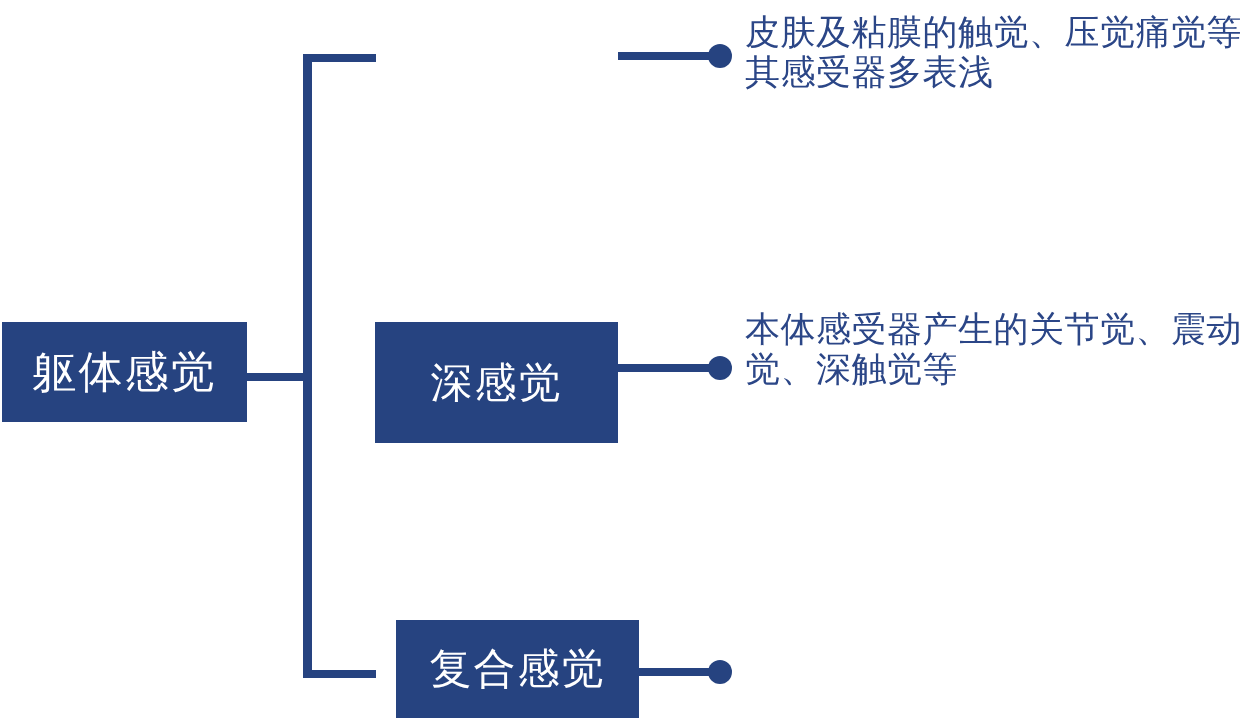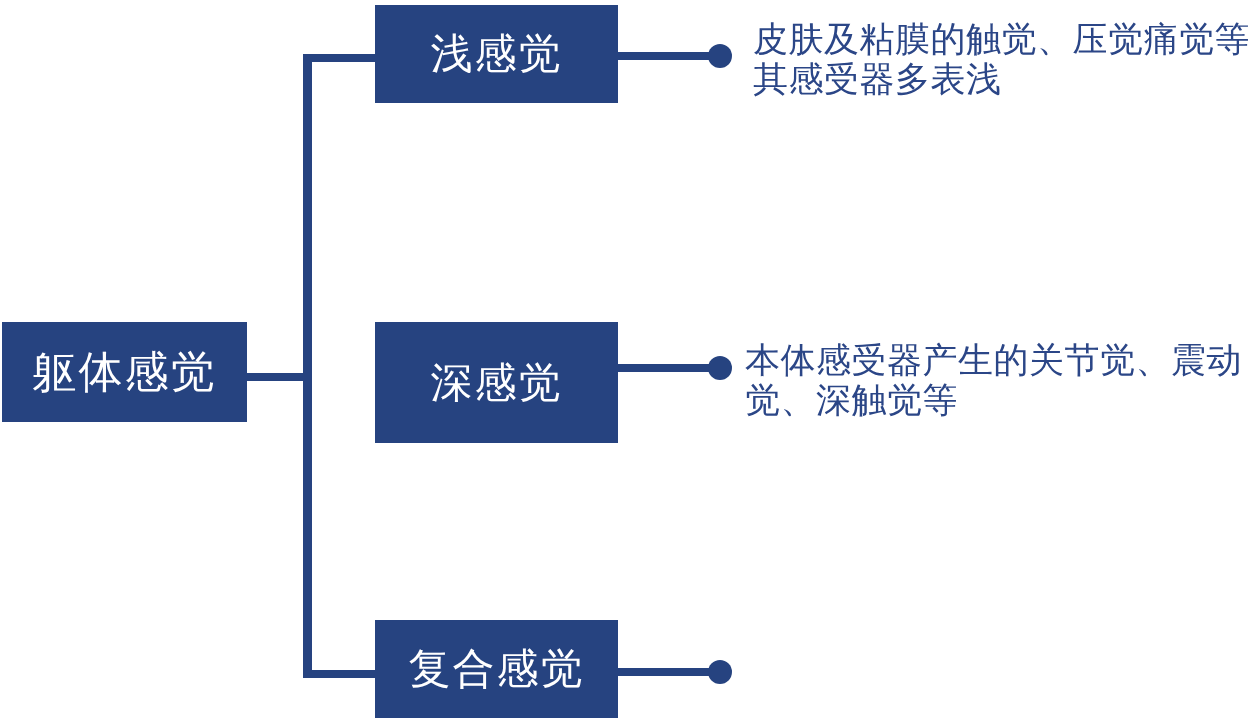--- a/index.html
+++ b/index.html
@@ -34,21 +34,21 @@
     font-size:42px;
     letter-spacing:2px;
     line-height:1;
     white-space:nowrap;
   }
   .root-node{left:2px;top:322px;width:245px;height:100px;}
   .root-node .label{font-size:44px;}
   .branch-node{left:375px;width:243px;}
   .branch-0{top:5px;height:98px;}
   .branch-1{top:322px;height:121px;}
-  .branch-2{top:620px;height:98px;}
+  .branch-2{top:620px;height:98px;margin-left:21px;}
   
   .line{position:absolute;background:var(--line-color);}
   .trunk{left:303px;top:54px;width:9px;height:624px;}
   .conn-root{left:247px;top:373px;width:58px;height:8px;}
   .conn-top{left:303px;top:54px;width:73px;height:8px;}
   .conn-bottom{left:303px;top:670px;width:73px;height:8px;}
   .conn-right{left:618px;width:95px;height:8px;}
   .conn-right-0{top:52px;}
   .conn-right-1{top:364px;}
   .conn-right-2{top:668px;}
@@ -66,44 +66,41 @@
   
   .desc{
     position:absolute;
     left:745px;
     color:var(--desc-text);
     font-size:35px;
     line-height:40px;
     white-space:pre;
     letter-spacing:0.5px;
   }
-  .desc-0{top:19px;margin-left:8px;}
-  .desc-1{top:340px;}
+  .desc-0{top:12px;}
+  .desc-1{top:309px;}
   .desc-2{top:632px;}
 </style>
 </head>
 <body>
 
 <div class="canvas">
 
   <div class="node root-node">
     <span class="label">躯体感觉</span>
   </div>
 
   <div class="line trunk"></div>
   <div class="line conn-root"></div>
   <div class="line conn-top"></div>
   <div class="line conn-bottom"></div>
   <div class="line conn-right conn-right-0"></div>
   <div class="line conn-right conn-right-1"></div>
   <div class="line conn-right conn-right-2"></div>
 
-  <div class="node branch-node branch-0">
-    <span class="label">浅感觉</span>
-  </div>
   <div class="node branch-node branch-1">
     <span class="label">深感觉</span>
   </div>
   <div class="node branch-node branch-2">
     <span class="label">复合感觉</span>
   </div>
 
   <div class="bullet bullet-0"></div>
   <div class="bullet bullet-1"></div>
   <div class="bullet bullet-2"></div>

